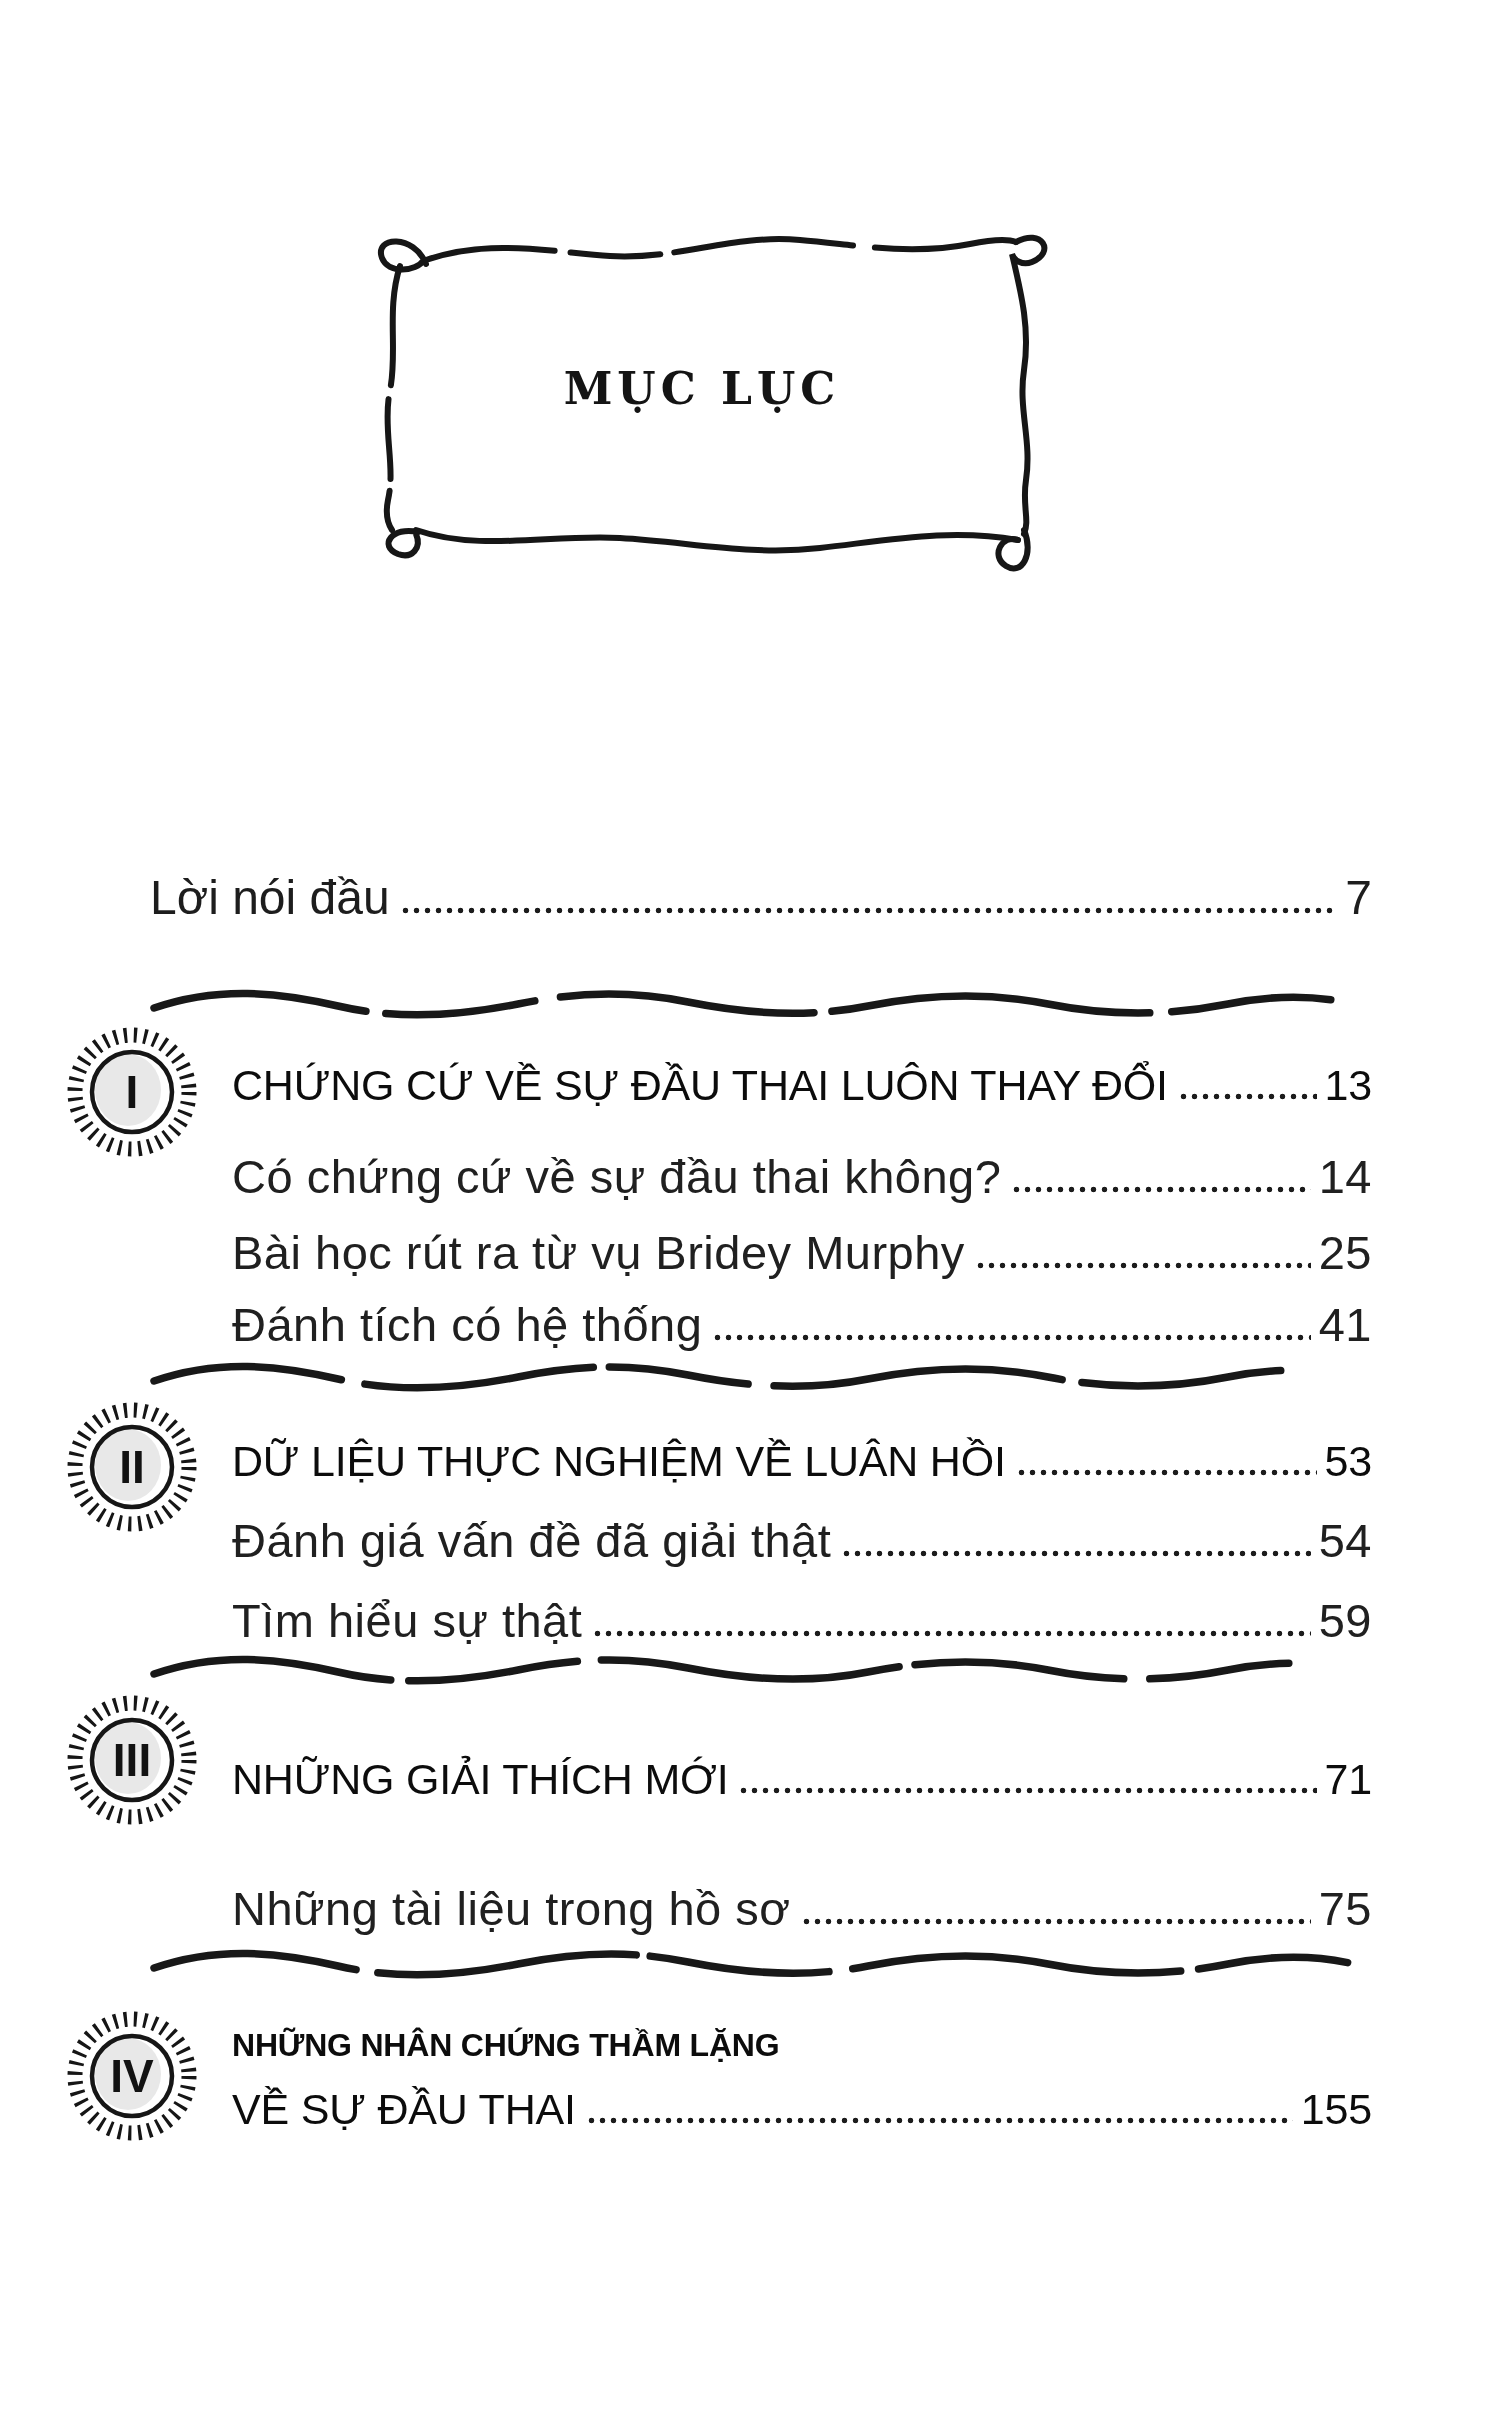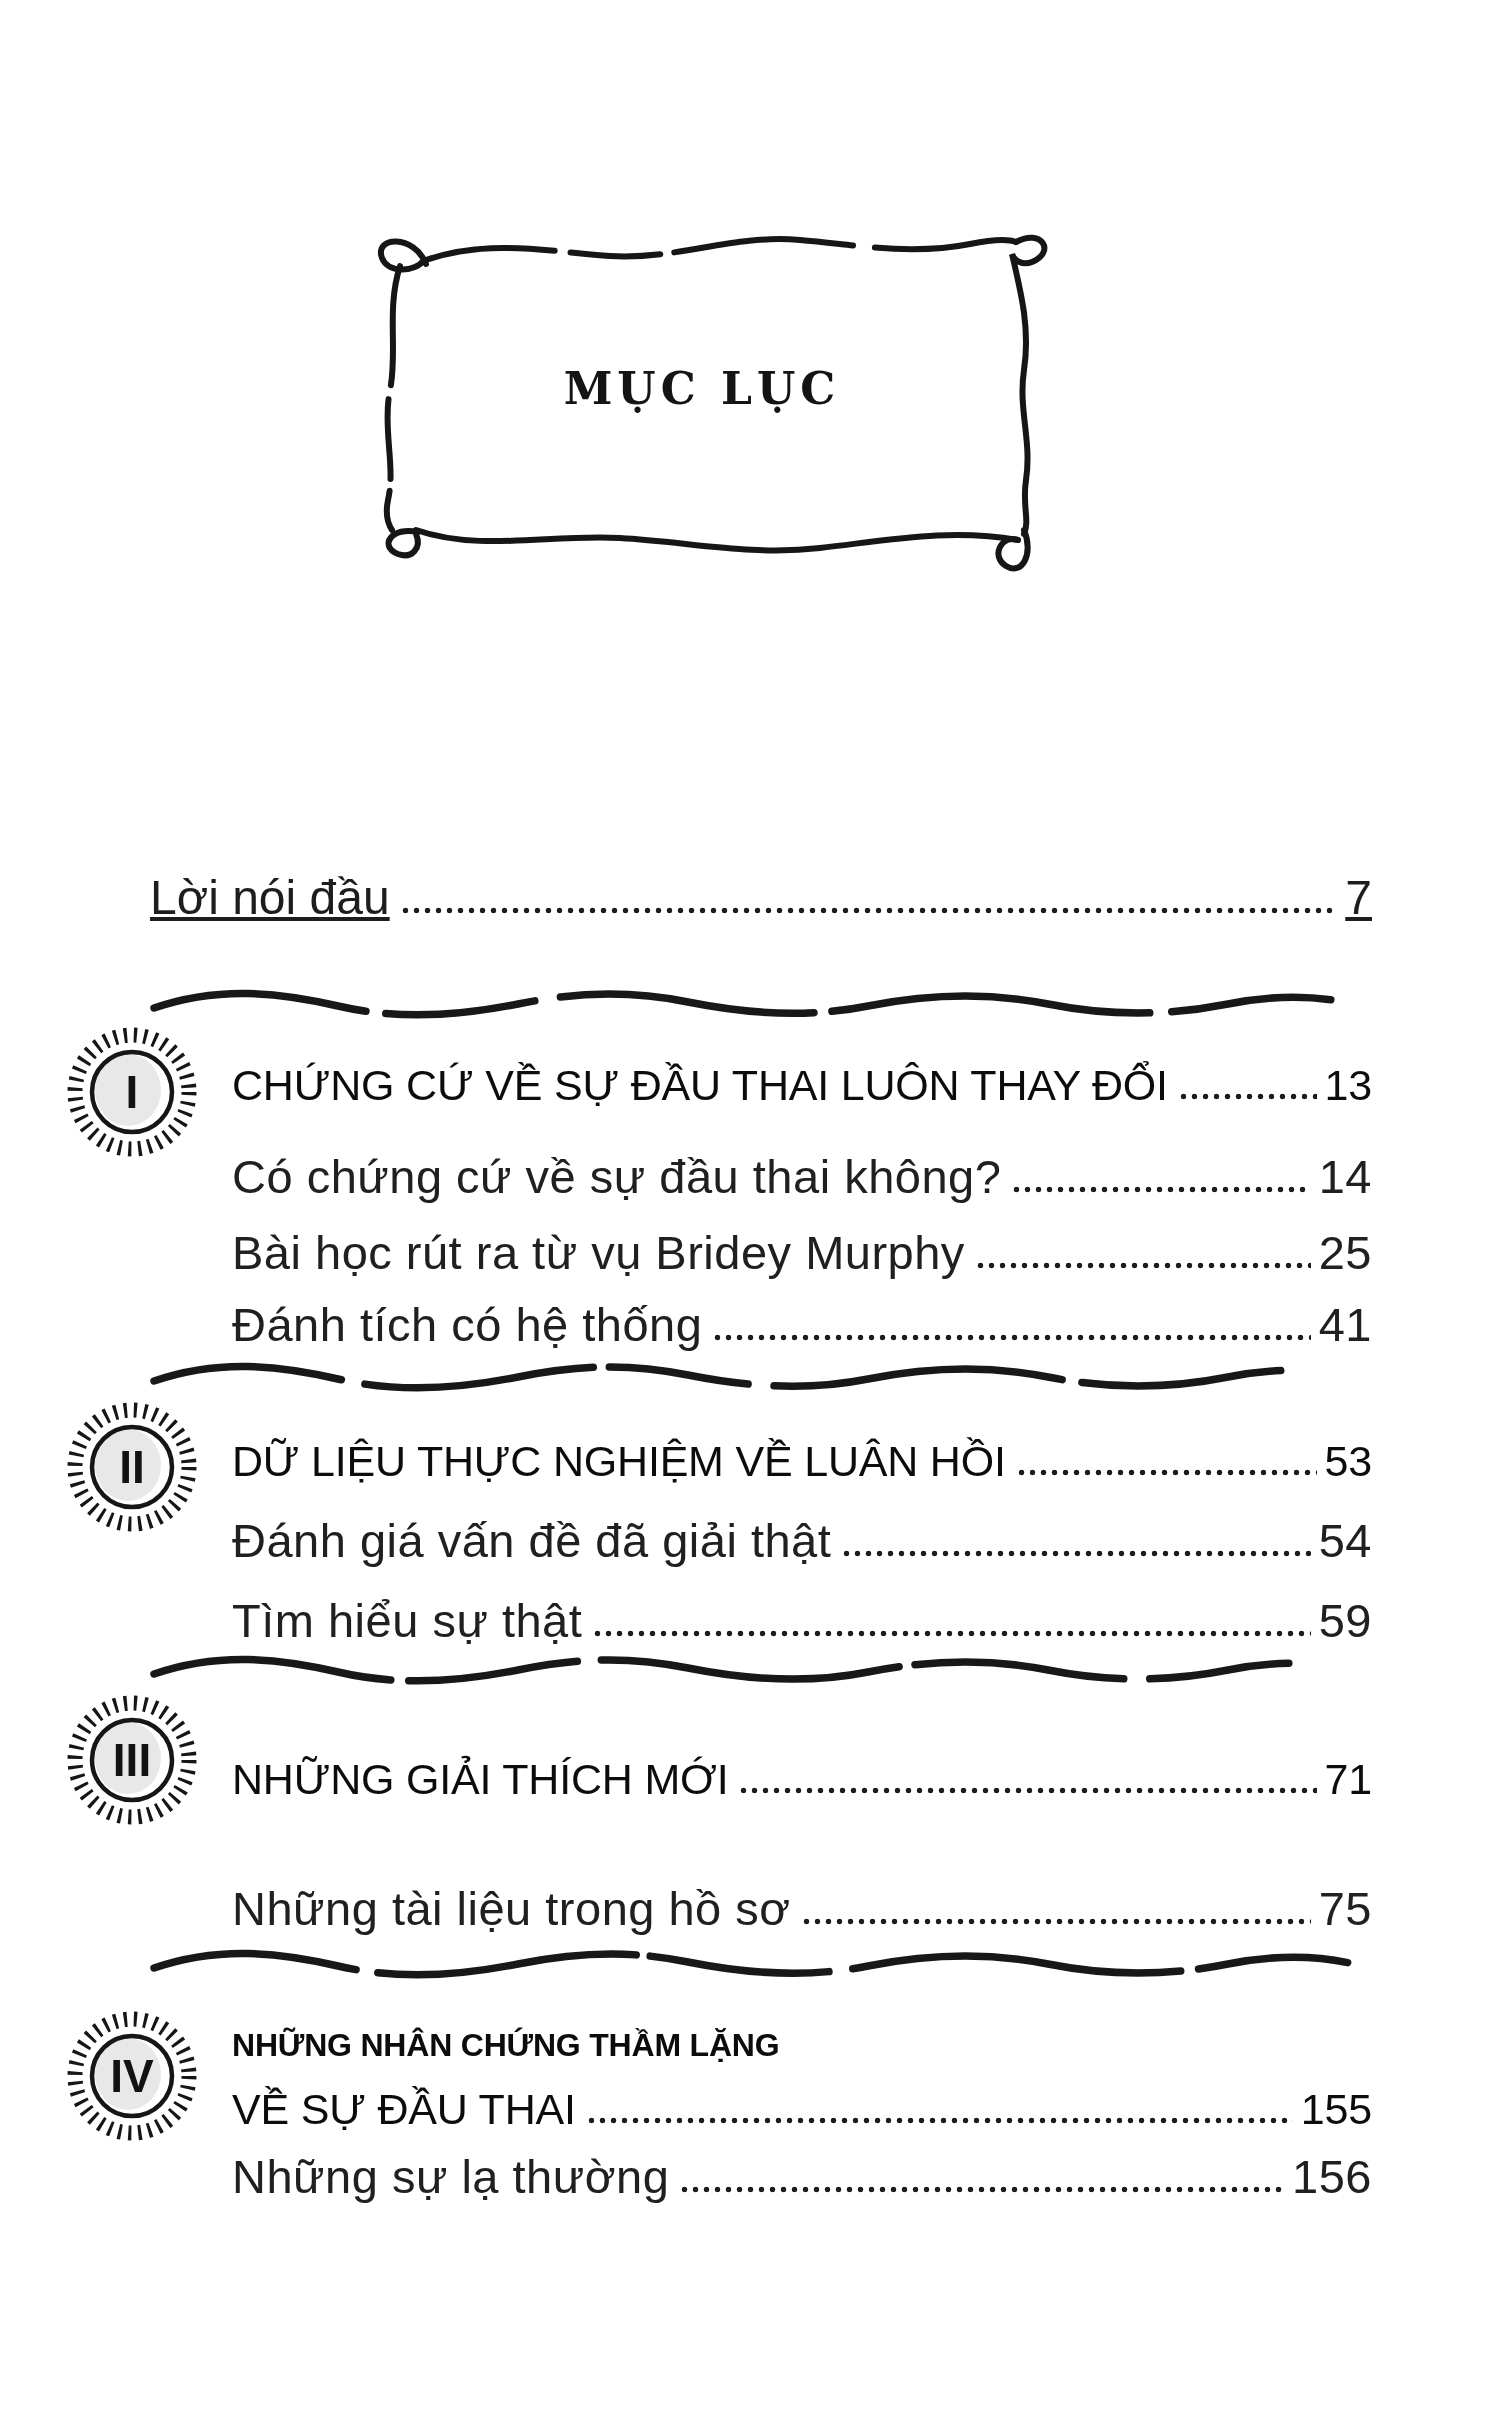--- a/index.html
+++ b/index.html
@@ -31,21 +31,21 @@
     line-height:1.08;white-space:nowrap;
   }
   .row .label{flex:0 0 auto;}
   .row .pagenum{flex:0 0 auto;}
   .leader{
     flex:1 1 auto;height:9px;min-width:30px;
     margin:0 8px 10px 10px;
     background-image:radial-gradient(circle,#1c1c1c 2.5px,rgba(0,0,0,0) 3.1px);
     background-size:11px 9px;background-repeat:repeat-x;background-position:0 1px;
   }
-  .preface-row{left:150px;width:1222px;font-size:48px;color:#1d1d1d;text-decoration:underline;}
+  .preface-row{left:150px;width:1222px;font-size:48px;color:#1d1d1d;}
   .item-row{left:232px;width:1140px;font-size:47px;letter-spacing:.5px;color:#202020;}
   .heading-row{
     left:232px;width:1140px;font-size:43px;font-weight:400;
     letter-spacing:-.2px;color:#0c0c0c;
   }
   .heading-line{
     position:absolute;left:232px;width:1140px;font-size:32px;font-weight:700;
     letter-spacing:-.2px;color:#0c0c0c;line-height:1.08;white-space:nowrap;
   }
   .heading-row .leader{margin-bottom:8px;}
@@ -180,19 +180,14 @@
   <svg class="badge" style="top:2006px" viewBox="0 0 140 140">
     <use href="#sunburst"></use>
     <text class="numeral" x="70" y="70" text-anchor="middle" dominant-baseline="central">IV</text>
   </svg>
   <div class="heading-line" style="top:2028px">NHỮNG NHÂN CHỨNG THẦM LẶNG</div>
   <div class="row heading-row" style="top:2086px">
     <span class="label">VỀ SỰ ĐẦU THAI</span>
     <span class="leader"></span>
     <span class="pagenum">155</span>
   </div>
-  <div class="row item-row" style="top:2152px">
-    <span class="label">Những sự lạ thường</span>
-    <span class="leader"></span>
-    <span class="pagenum">156</span>
-  </div>
 
 </div>
 
 </body></html>

